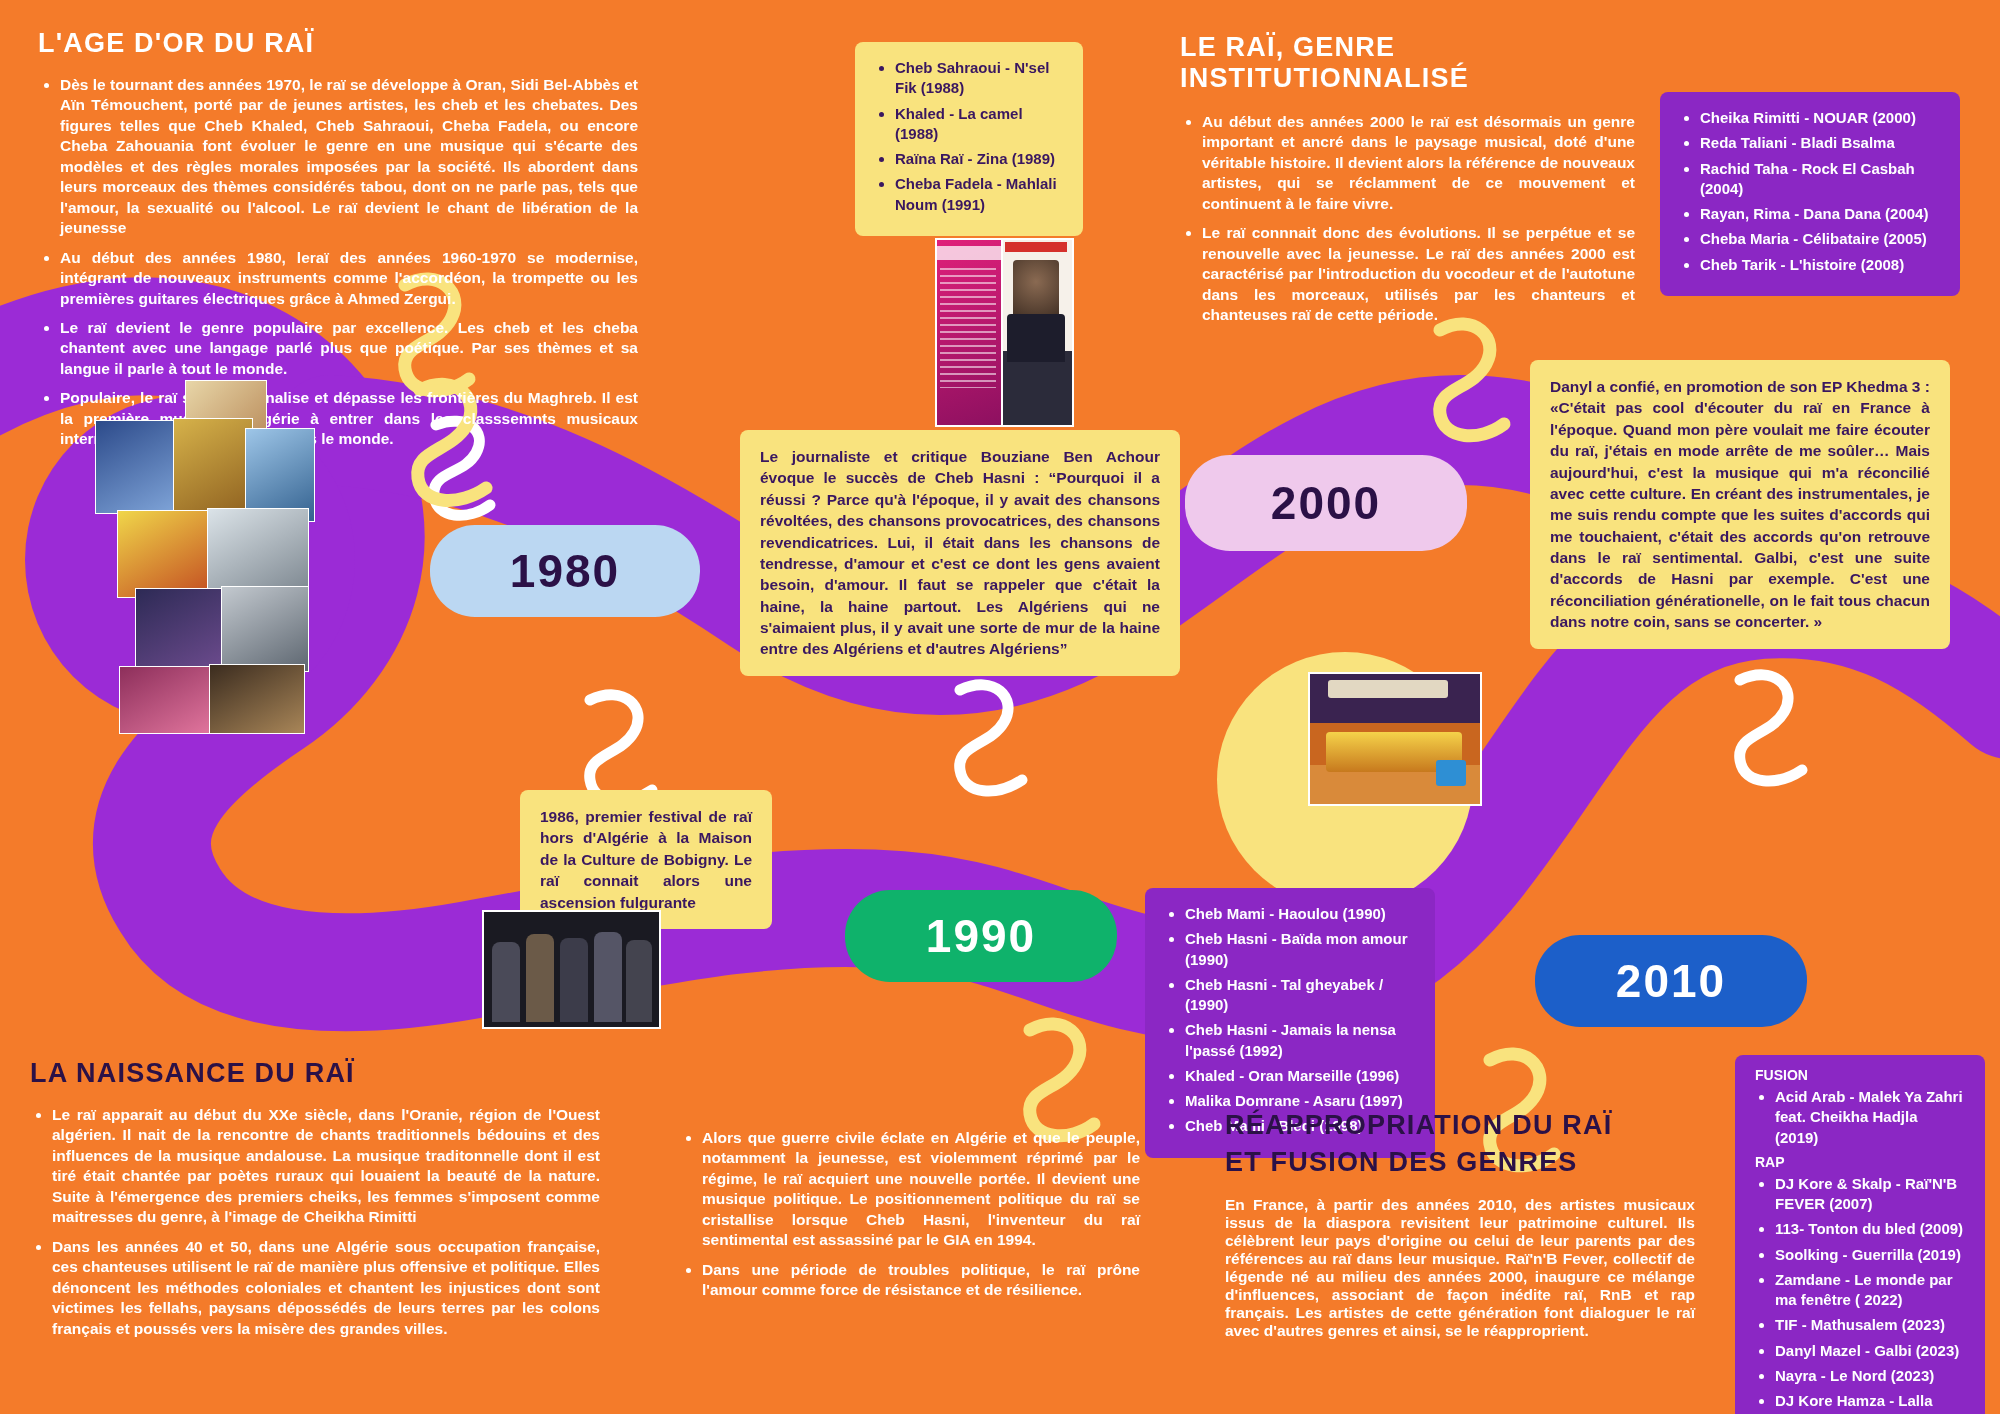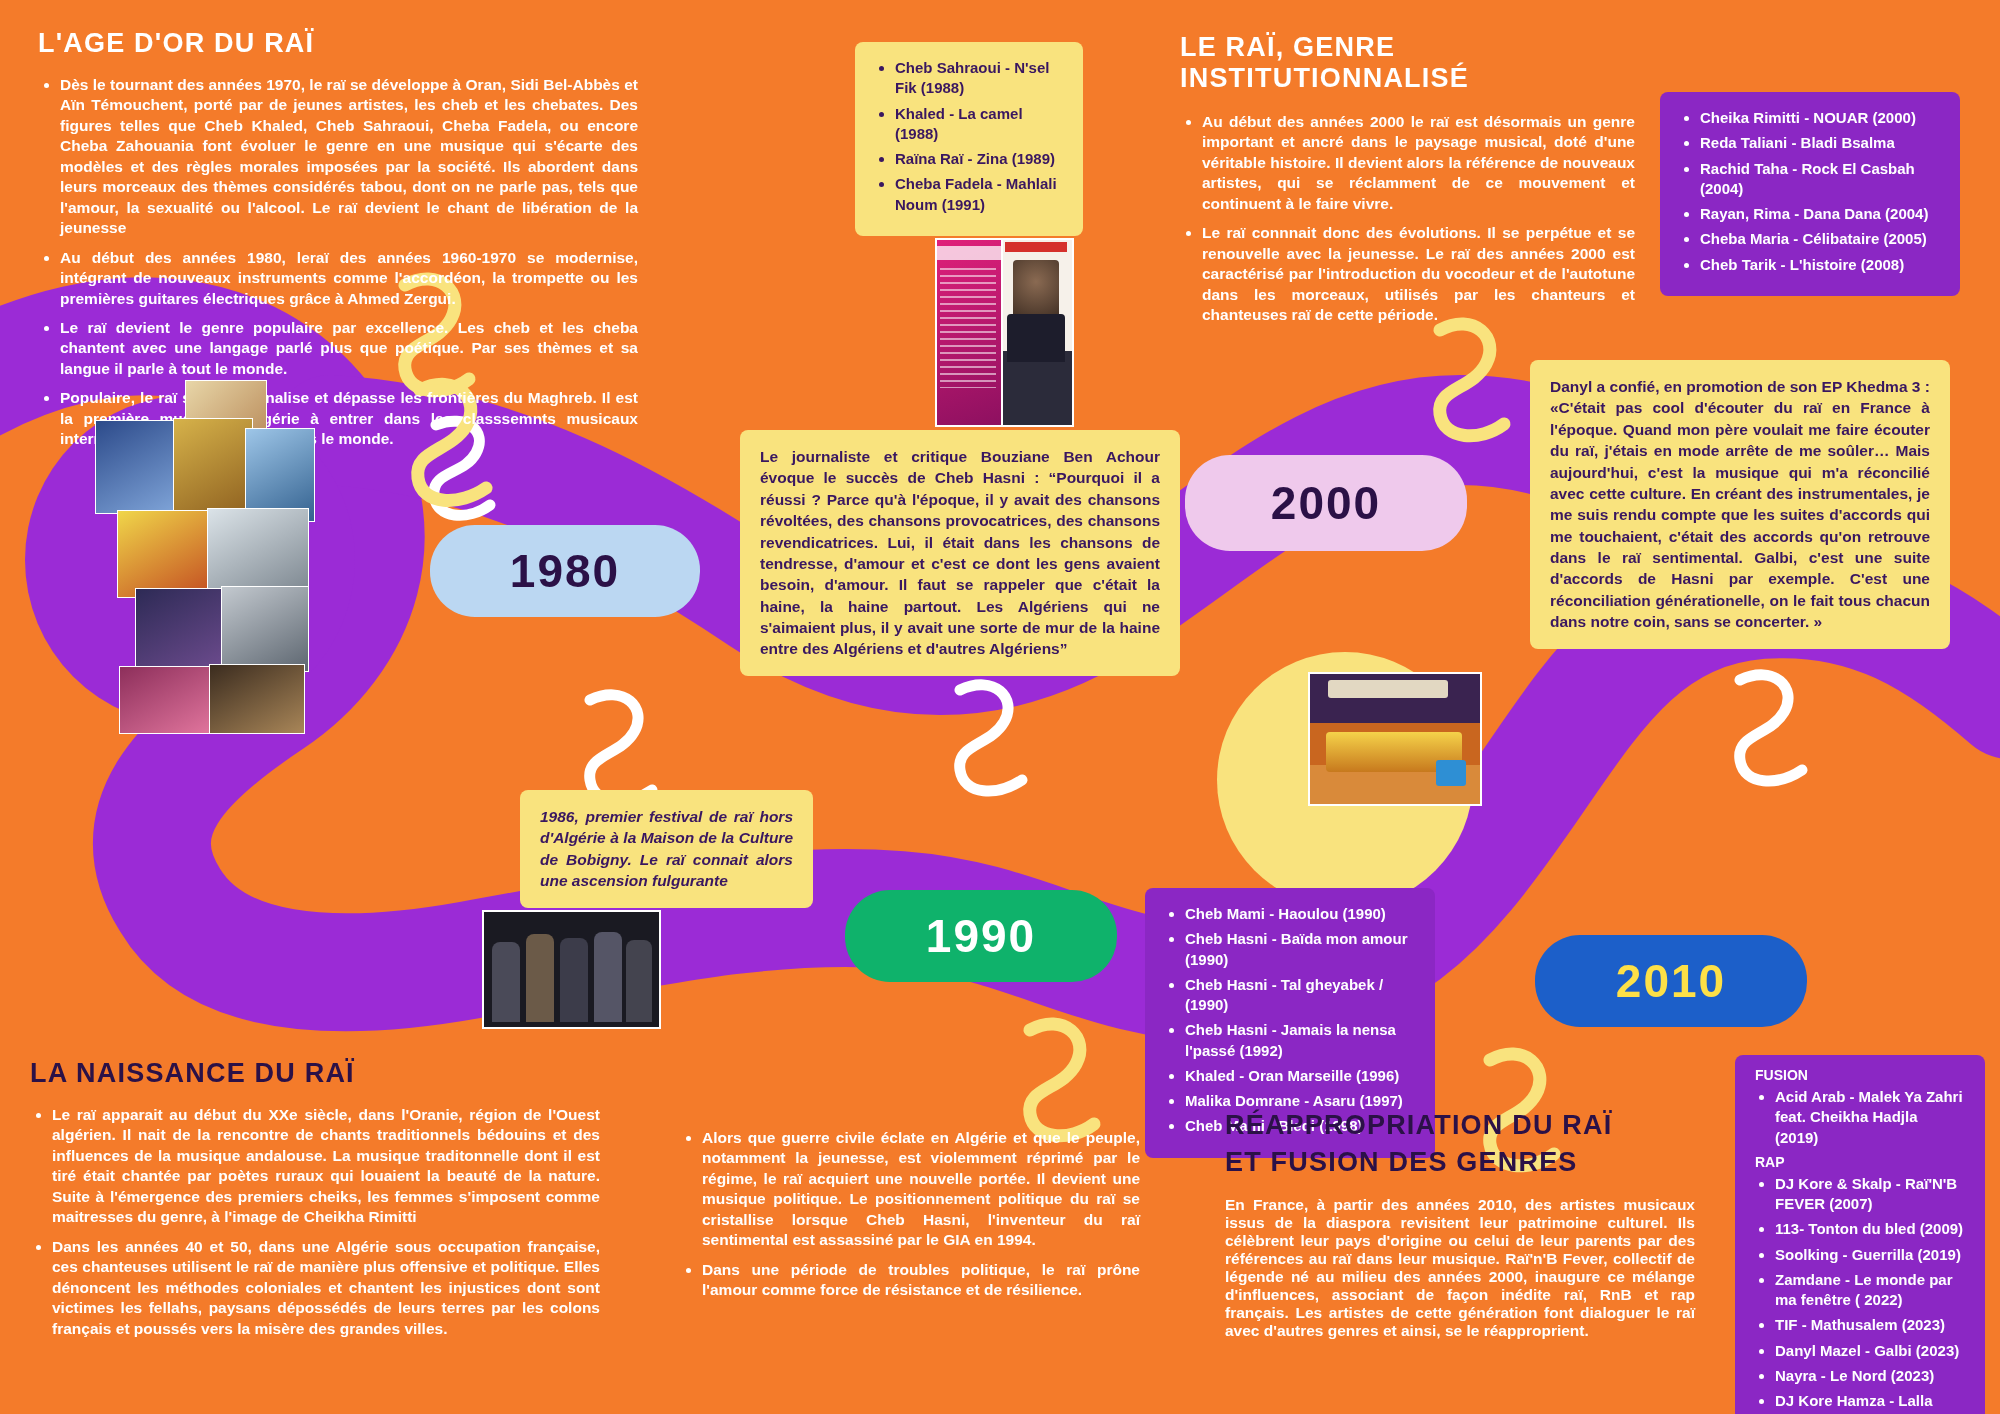--- a/index.html
+++ b/index.html
@@ -29,21 +29,21 @@
   .card li{font-size:15px;font-weight:bold;line-height:1.35;margin-bottom:5px;}
   .card p{margin:0;font-size:15.5px;font-weight:bold;line-height:1.38;text-align:justify;}
   
   .year-pill{
     position:absolute;border-radius:45px;display:flex;align-items:center;justify-content:center;
     font-size:46px;font-weight:bold;letter-spacing:2px;
   }
   .y1980{background:#BBD7F2;color:#2b1147;}
   .y1990{background:#0FB26B;color:#ffffff;margin-top:25px;}
   .y2000{background:#EFC9EC;color:#2b1147;}
-  .y2010{background:#1C5FC9;color:#fde047;}
+  .y2010{background:#1C5FC9;color:#ffffff;}
   .collage{position:absolute;}
   .collage div{position:absolute;border:1.5px solid #fff;}
   .cassette{position:absolute;}
 </style>
 </head>
 <body>
 
 <div class="ribbon-layer">
   <svg width="2000" height="1414" viewBox="0 0 2000 1414" xmlns="http://www.w3.org/2000/svg">
 
@@ -155,21 +155,21 @@
 <div class="year-pill y2000" style="left:1185px;top:455px;width:282px;height:96px;">
   <span>2000</span>
 </div>
 <div class="year-pill y1990" style="left:845px;top:865px;width:272px;height:92px;">
   <span>1990</span>
 </div>
 <div class="year-pill y2010" style="left:1535px;top:935px;width:272px;height:92px;">
   <span>2010</span>
 </div>
 
-<div class="card card-yellow" style="left:520px;top:790px;width:293px;font-style:italic;">
+<div class="card card-yellow" style="left:520px;top:790px;width:252px;">
   <p>1986, premier festival de raï hors d'Algérie à la Maison de la Culture de Bobigny.  Le raï connait alors une ascension fulgurante</p>
 </div>
 
 <div style="position:absolute;left:1308px;top:672px;width:170px;height:130px;border:2px solid #fff;
             background:linear-gradient(180deg,#3a2350 0 38%,#c9661f 38% 70%,#d98a3a 70% 100%);">
   <div style="position:absolute;left:18px;top:6px;width:120px;height:18px;background:#e2d8c2;border-radius:3px;"></div>
   <div style="position:absolute;left:16px;top:58px;width:136px;height:40px;background:linear-gradient(180deg,#f5d24a,#c7791d);border-radius:4px;"></div>
   <div style="position:absolute;left:126px;top:86px;width:30px;height:26px;background:#2e8fd4;border-radius:3px;"></div>
 </div>
 

